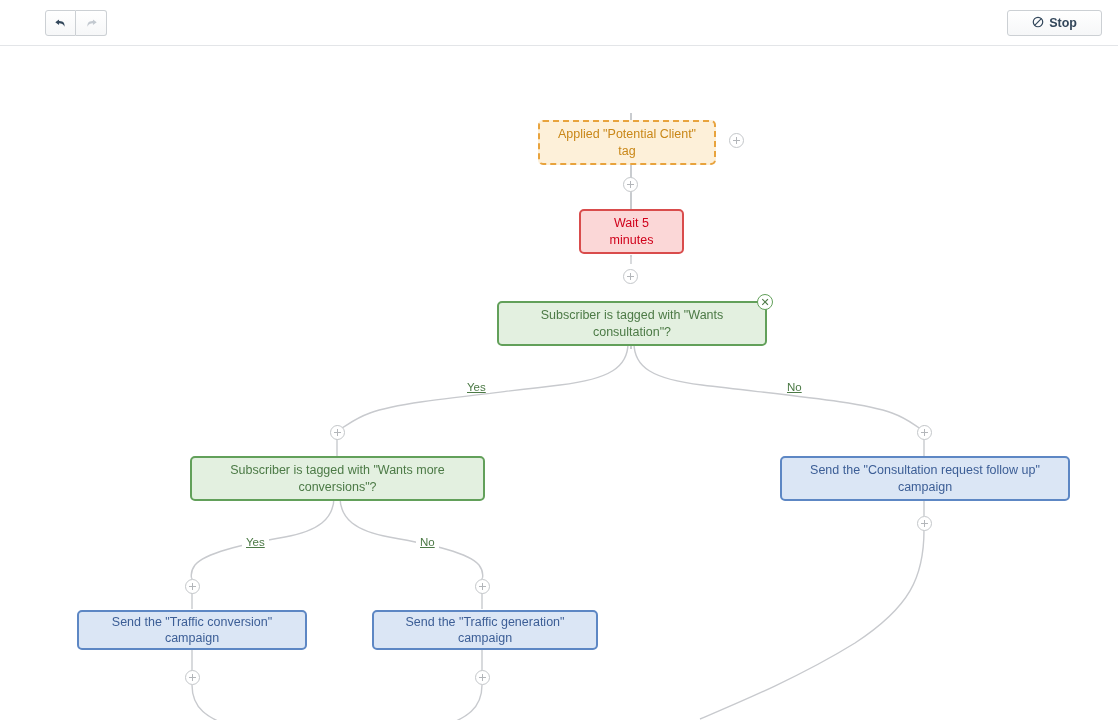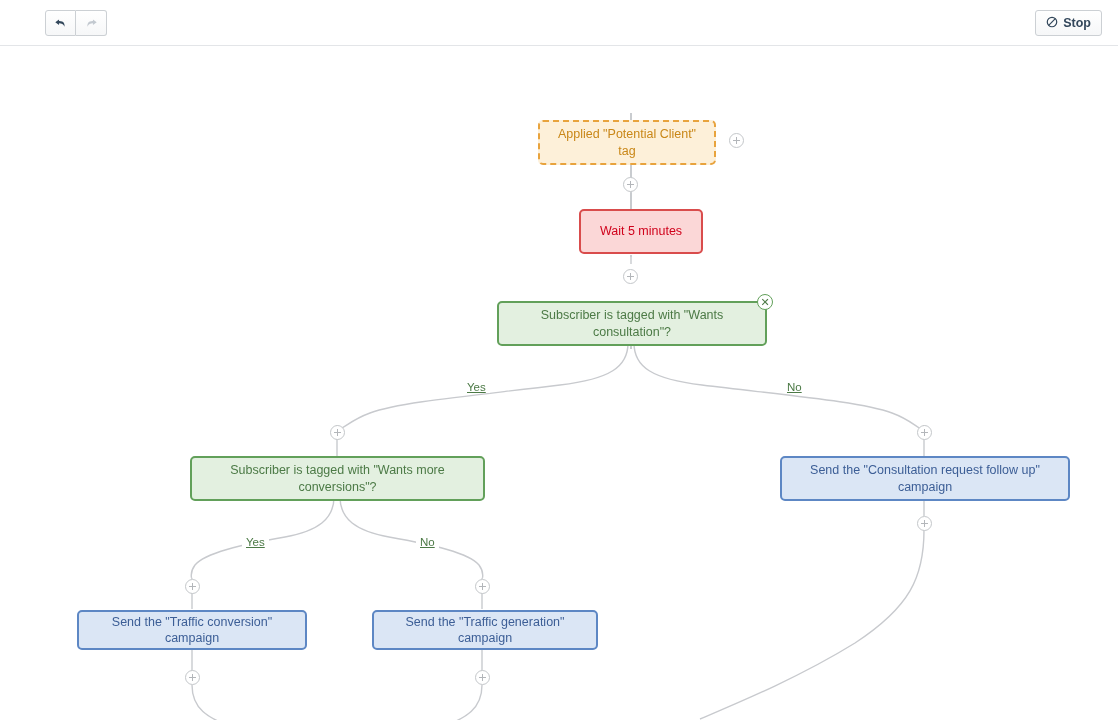--- a/index.html
+++ b/index.html
@@ -44,21 +44,21 @@
   #stop-btn {
     position: absolute;
     right: 16px; top: 10px;
     height: 26px;
     background: linear-gradient(180deg,#ffffff 0%,#f6f7f8 100%);
     border: 1px solid #ccd0d4;
     border-radius: 3px;
     display: flex;
     align-items: center;
     gap: 5px;
-    padding: 0 10px;
+    padding: 0 24px;
     cursor: pointer;
     color: #33475b;
     font-size: 12.5px;
     font-weight: bold;
   }
 
   
   #canvas {
     position: absolute;
     left: 0; top: 47px;
@@ -251,21 +251,21 @@
     </g>
   </svg>
 
   <div class="node trigger" style="left:538px; top:73px; width:178px; height:45px;">
     <span>Applied "Potential Client" tag</span>
   </div>
   <div class="plus" style="left:729px; top:86px;"></div>
 
   <div class="plus" style="left:623px; top:130px;"></div>
 
-  <div class="node delay" style="left:579px; top:162px; width:124px; height:45px;">
+  <div class="node delay" style="left:579px; top:162px; width:105px; height:45px;">
     <span>Wait 5 minutes</span>
   </div>
 
   <div class="plus" style="left:623px; top:222px;"></div>
 
   <div class="node cond" style="left:497px; top:254px; width:270px; height:45px;">
     <span>Subscriber is tagged with "Wants consultation"?</span>
   </div>
   <div class="delete-handle" style="left:757px; top:247px;">
     <span>✕</span>

